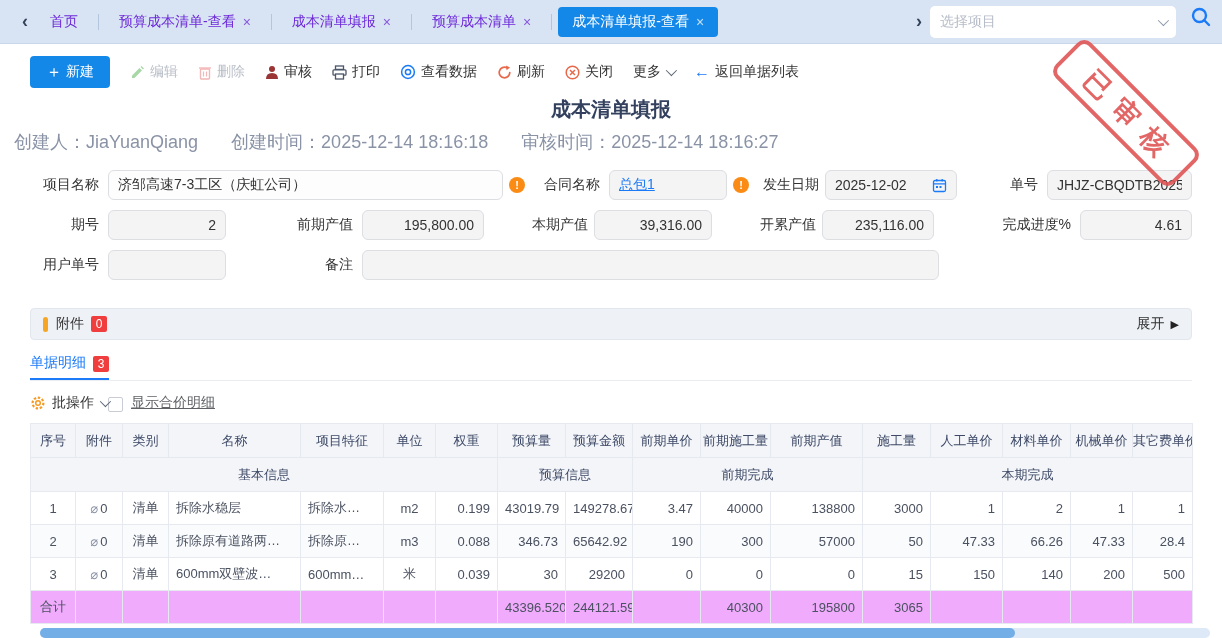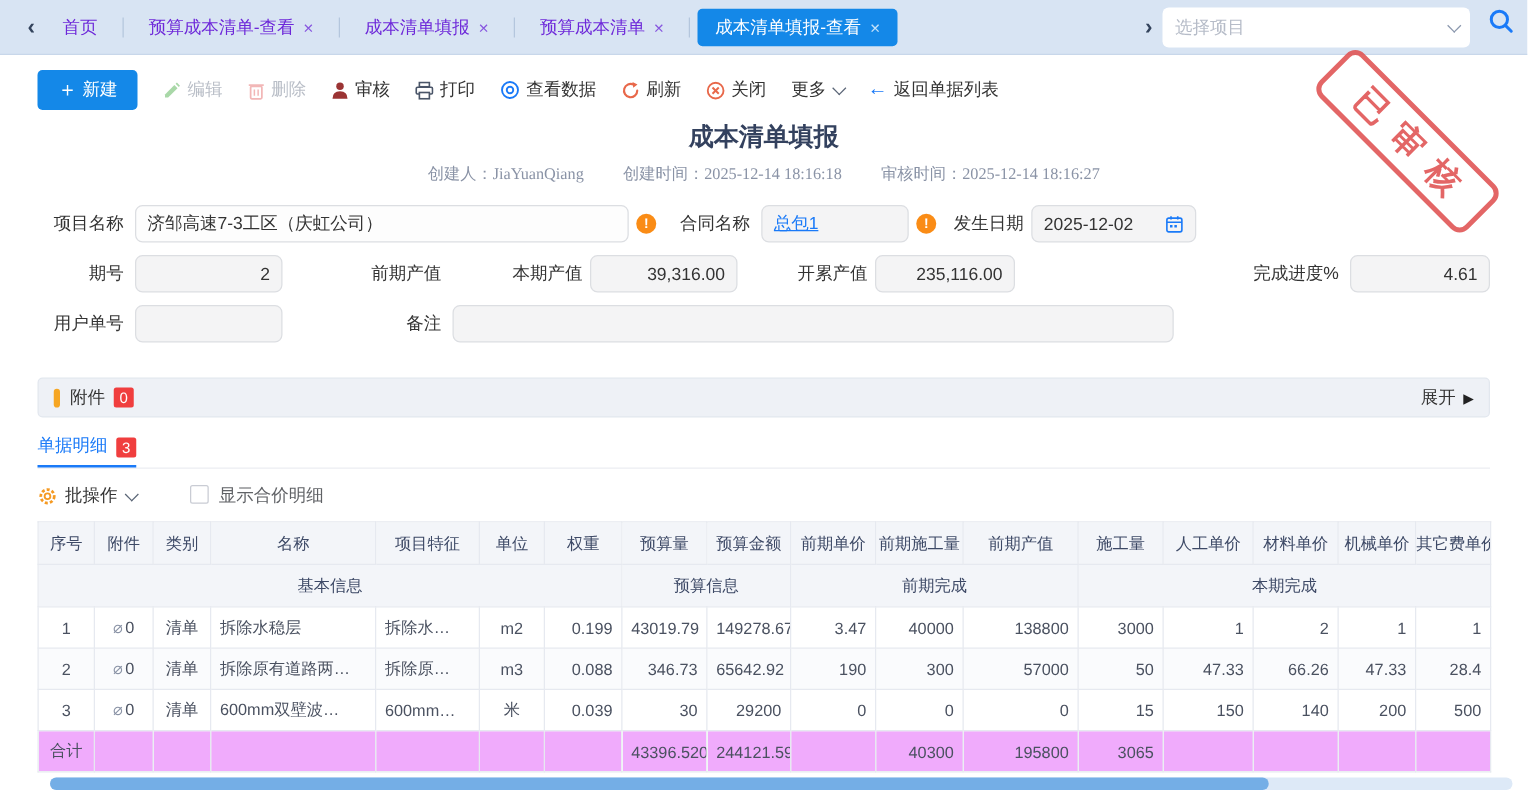--- a/index.html
+++ b/index.html
@@ -30,21 +30,21 @@
     padding:0 16px; font-size:14px; cursor:pointer; display:flex; align-items:center; gap:4px;
     font-family:inherit; }
   .tool-item { display:flex; align-items:center; gap:5px; cursor:pointer; color:#333;
     background:none; border:none; font-size:14px; font-family:inherit; white-space:nowrap; }
   .tool-item.disabled { color:#b9bec7; cursor:default; }
   .tool-item svg { display:block; }
   .blue-arrow { color:#1a7af8; font-size:16px; }
 
   
   .doc-title { text-align:center; font-size:20px; font-weight:bold; color:#33415e; margin-top:8px; }
-  .doc-meta { text-align:center; color:#8a93a6; font-size:13px; margin-top:7px;font-family:Liberation Serif, serif; }
+  .doc-meta { color:#8a93a6; font-size:18px; margin-top:7px; }
   .doc-meta span { margin:0 14px; }
 
   
   .form { margin:16px 30px 0 30px; }
   .frow { display:flex; align-items:center; height:30px; margin-bottom:10px; }
   .fgroup { display:flex; align-items:center; }
   .flabel { text-align:right; padding-right:9px; color:#333; white-space:nowrap; flex:none; }
   .finput { height:30px; background:#f4f4f5; border:1px solid #dcdee2; border-radius:6px;
     display:flex; align-items:center; padding:0 9px; overflow:hidden; white-space:nowrap; }
   .finput.white { background:#fdfdfd; }
@@ -74,21 +74,21 @@
 
   
   .detail-tabs { margin:14px 30px 0 30px; border-bottom:1px solid #ebedf2; display:flex; }
   .detail-tab { display:inline-flex; align-items:flex-end; padding-bottom:6px; color:#1a7af8;
     border-bottom:2px solid #1a7af8; cursor:pointer; }
 
   
   .batch-row { margin:9px 30px 0 30px; display:flex; align-items:center; height:26px; }
   .batch-btn { display:flex; align-items:center; gap:6px; cursor:pointer; }
   .batch-btn .chev { border-color:#5a6576; }
-  .checkbox-wrap { display:flex; align-items:flex-start; gap:8px; margin-left:44px; color:#606266; cursor:pointer; }
+  .checkbox-wrap { display:flex; align-items:flex-end; gap:8px; color:#606266; cursor:pointer;text-decoration:underline; }
   .checkbox { width:15px; height:15px; border:1px solid #c9ccd4; border-radius:2px; background:#fff; flex:none; }
 
   
   .table-wrap { margin:7px 30px 0 30px; }
   table { border-collapse:collapse; table-layout:fixed; width:1162px; font-size:13px; color:#4a5160; }
   th,td { border:1px solid #e6e9f0; overflow:hidden; white-space:nowrap; }
   thead th { background:#f3f5f9; color:#3d4966; font-weight:normal; height:34px; text-align:center; }
   tbody td { height:33px; padding:0 7px; background:#fff; }
   tr.alt td { background:#fafbfd; }
   tr.total-row td { background:#f0abfc; }
@@ -257,31 +257,40 @@
                 <rect x="1.5" y="2.5" width="12" height="11" rx="1.5" fill="none" stroke="#1a7af8" stroke-width="1.3"></rect>
                 <line x1="1.5" y1="5.8" x2="13.5" y2="5.8" stroke="#1a7af8" stroke-width="1.3"></line>
                 <line x1="4.8" y1="1" x2="4.8" y2="3.6" stroke="#1a7af8" stroke-width="1.3"></line>
                 <line x1="10.2" y1="1" x2="10.2" y2="3.6" stroke="#1a7af8" stroke-width="1.3"></line>
                 <rect x="4" y="8" width="2" height="2" fill="#1a7af8"></rect>
                 <rect x="7.5" y="8" width="2" height="2" fill="#1a7af8"></rect>
               </svg>
           </span>
         </div>
       </div>
+      <div class="fgroup mla">
+        <span class="flabel w40">单号</span>
+        <div class="finput iw145">
+            <span class="fval">JHJZ-CBQDTB2025</span>
+          </div>
+      </div>
     </div>
 
     <div class="frow">
       <div class="fgroup">
         <span class="flabel w78">期号</span>
         <div class="finput num iw118">
             <span class="fval">2</span>
           </div>
       </div>
       <div class="fgroup ml48">
         <span class="flabel w88">前期产值</span>
+        <div class="finput num iw122">
+            <span class="fval">195,800.00</span>
+          </div>
       </div>
       <div class="fgroup ml48">
         <span class="flabel w62">本期产值</span>
         <div class="finput num iw118">
             <span class="fval">39,316.00</span>
           </div>
       </div>
       <div class="fgroup ml48">
         <span class="flabel w62">开累产值</span>
         <div class="finput num iw112">

